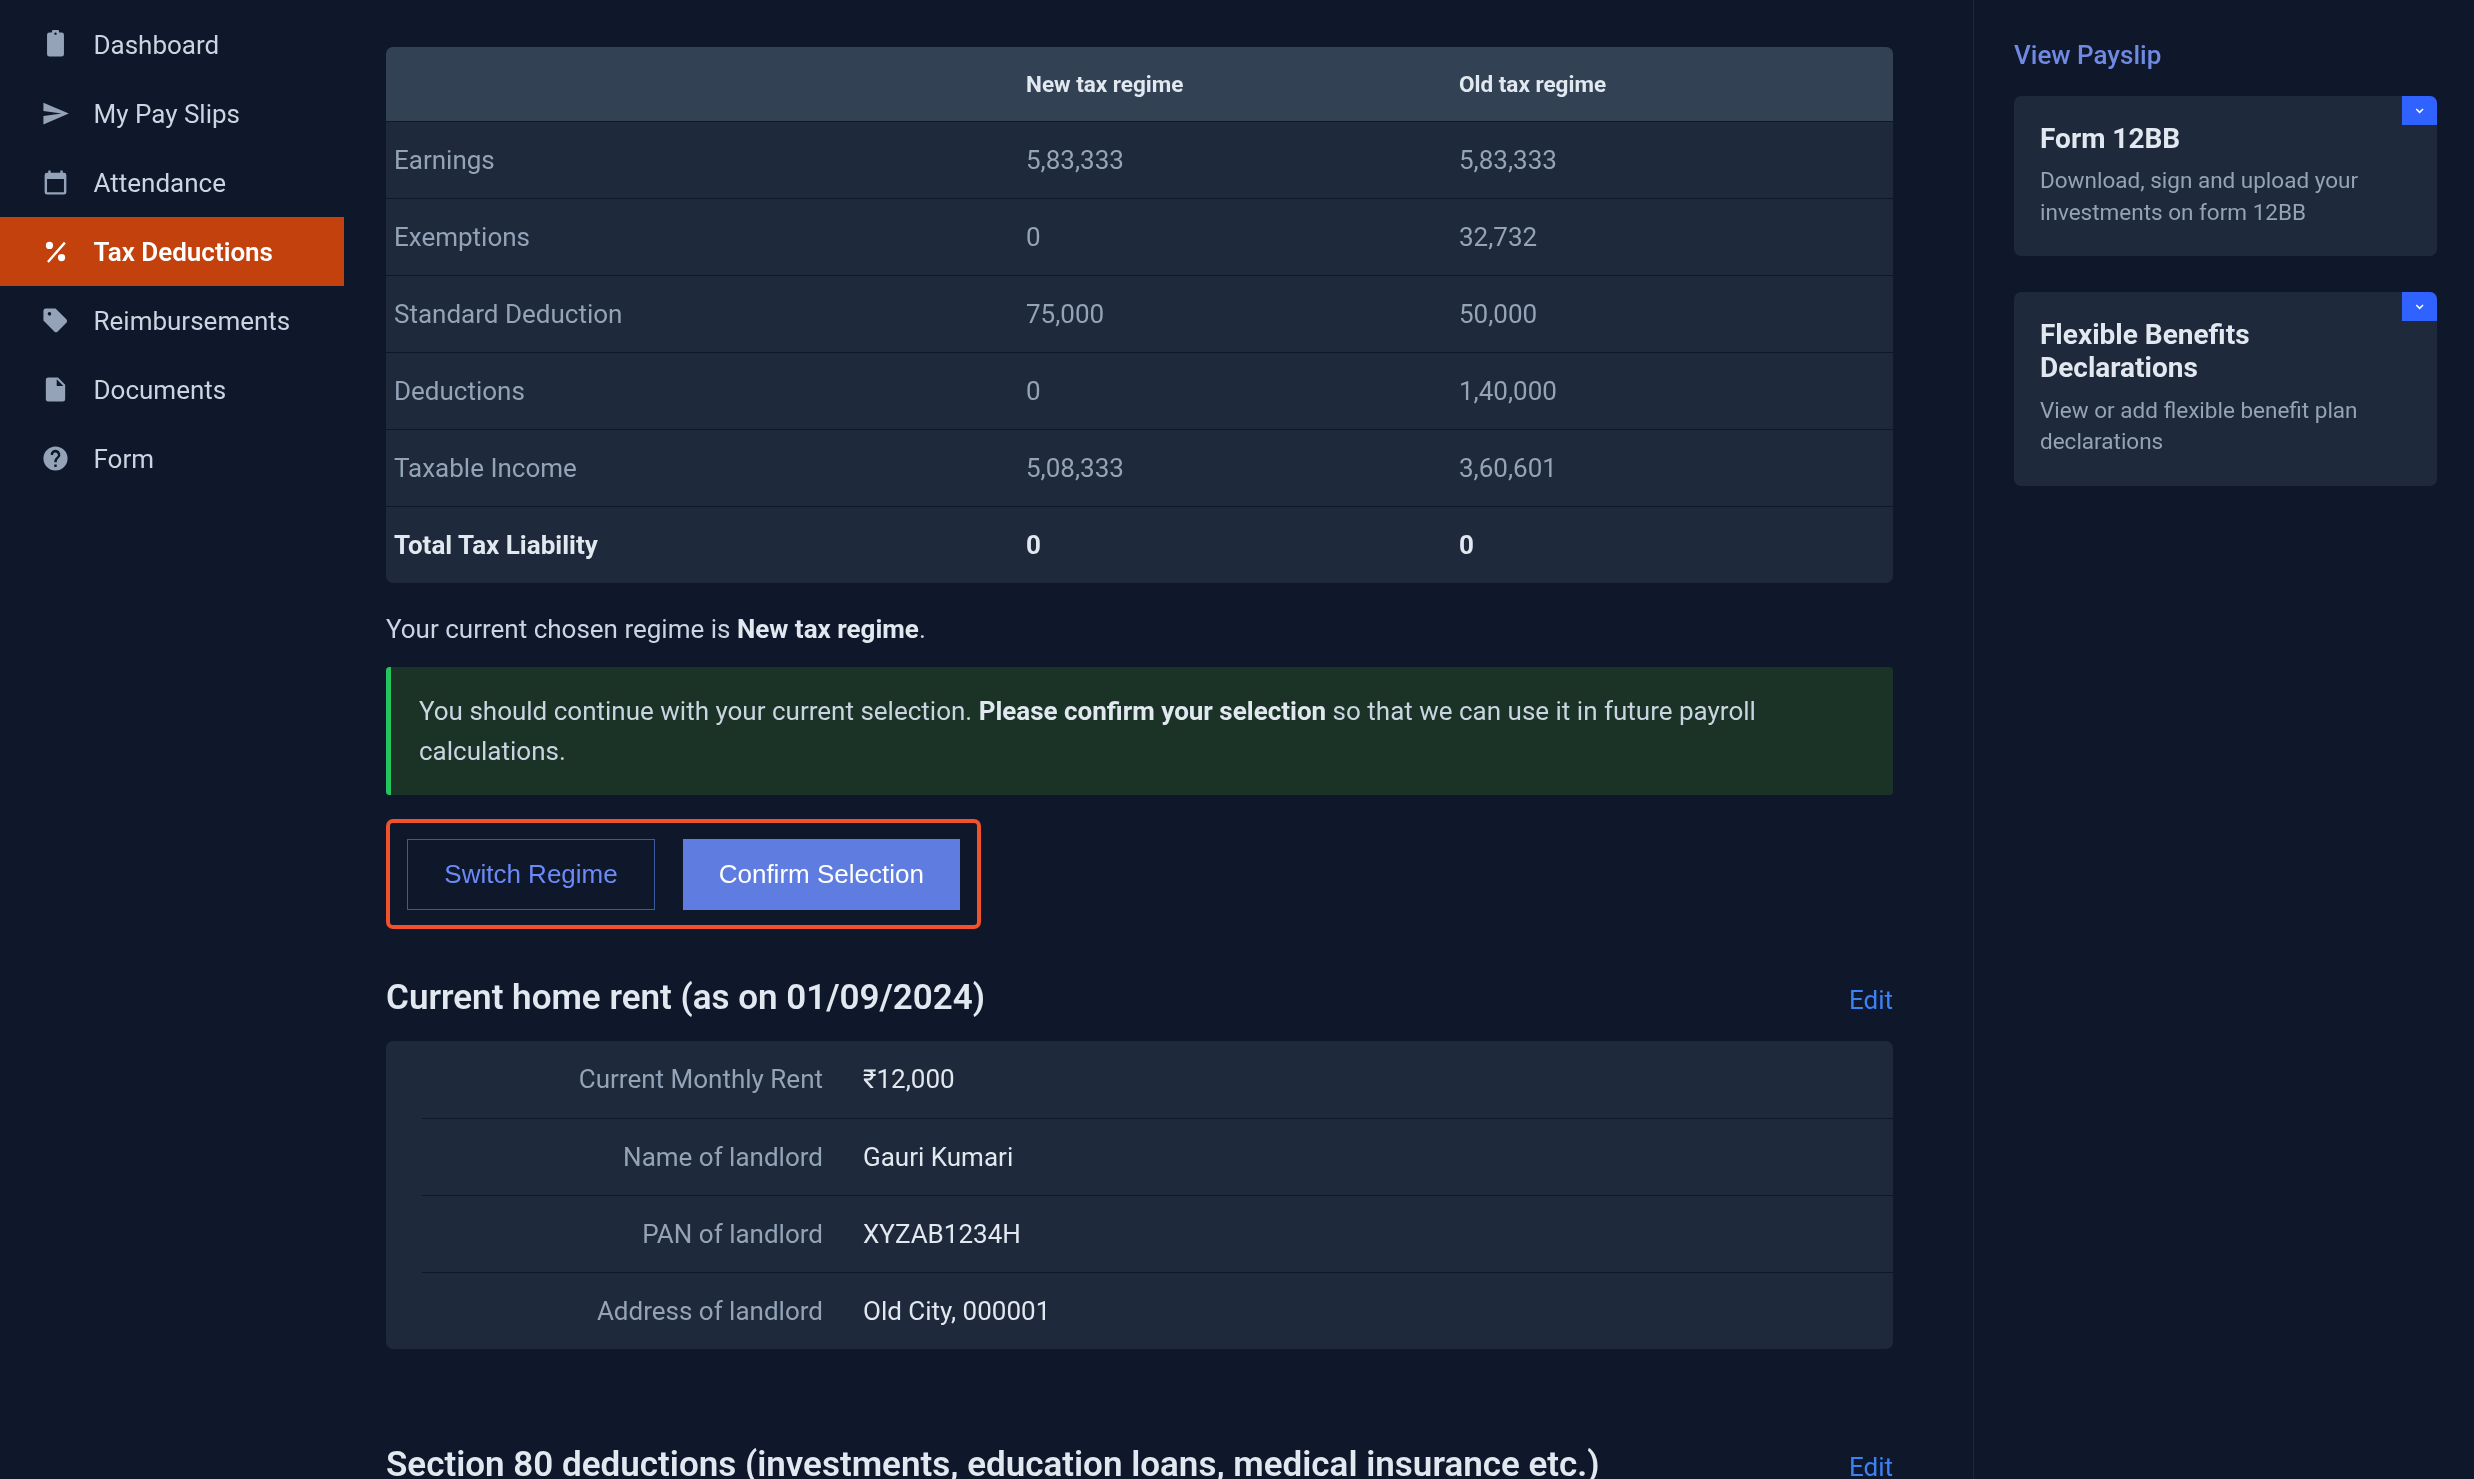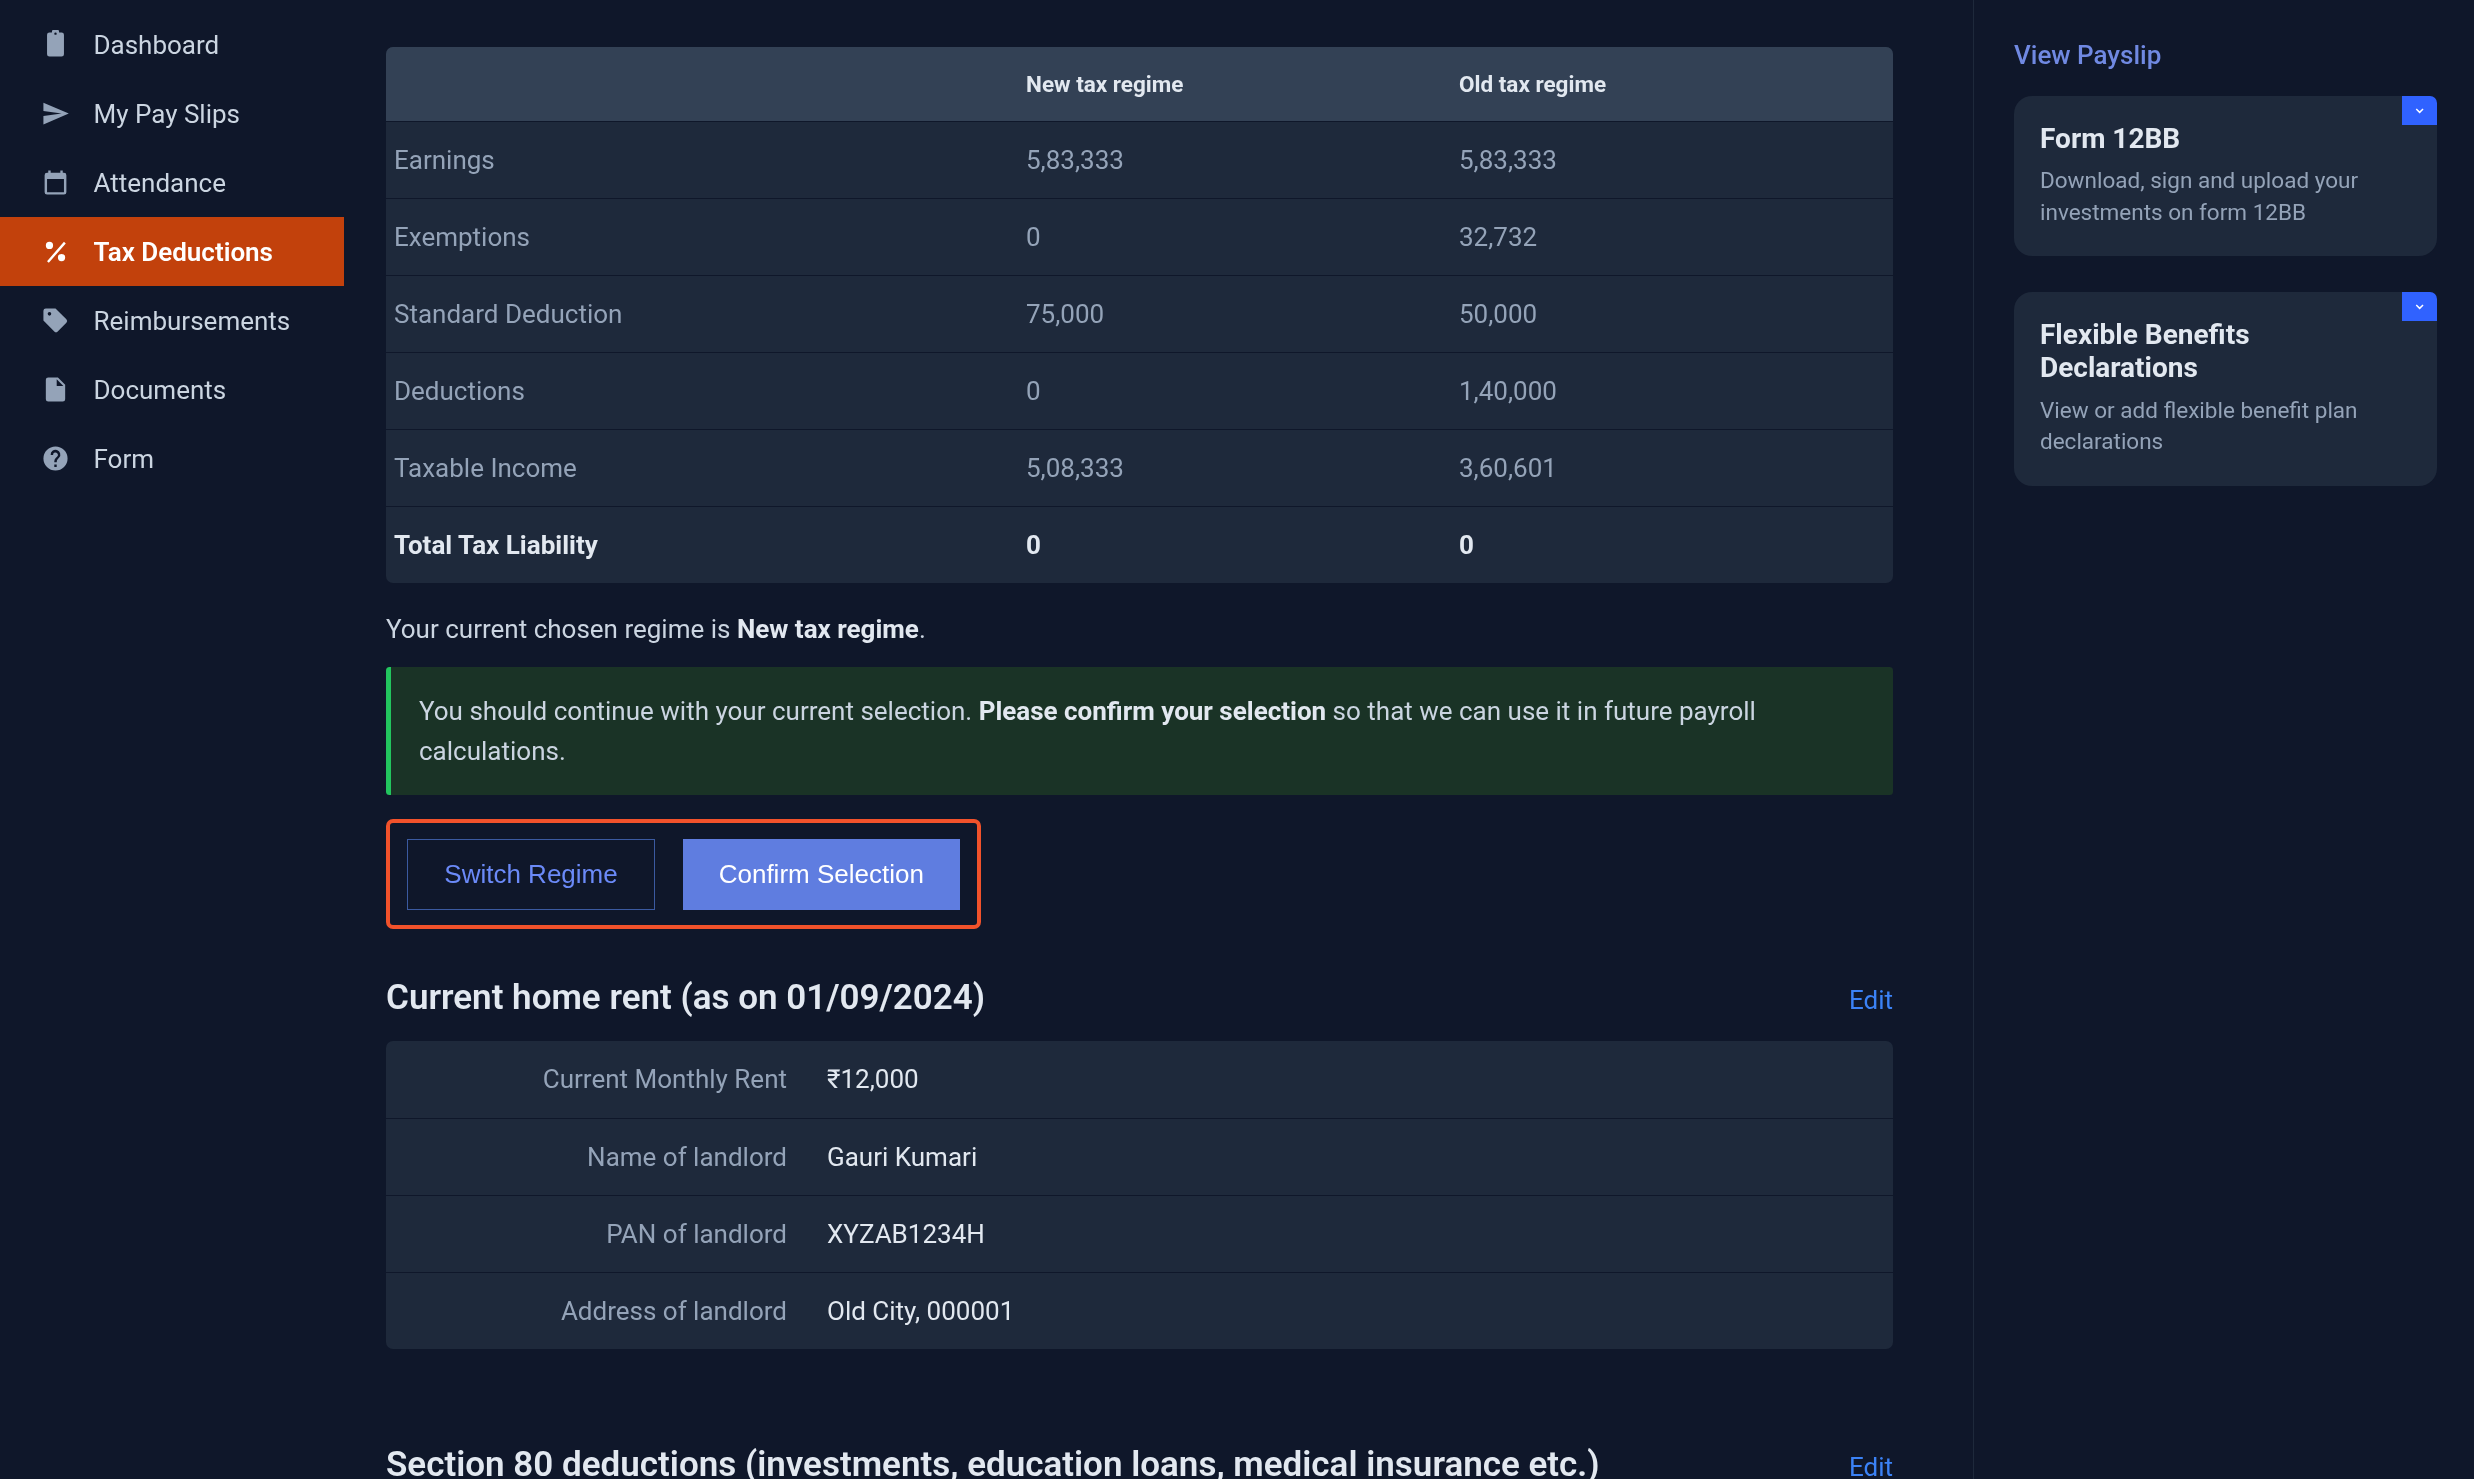--- a/index.html
+++ b/index.html
@@ -131,20 +131,21 @@
     border-radius:7px;
     overflow:hidden;
     margin-top: 22.5px;
   }
   .info-row {
     display:flex;
     border-top:0.9px solid #0f172a;
     height:77px;
     align-items:center;
     font-size:26px;
+    margin-left:36px;
   }
   .info-row:first-child { border-top:none;}
   .info-key { width: 441px; text-align: right; padding-right: 40px; color:#94a3b8;}
   .info-val { color:#e2e8f0;}
 
   
   .right {
     width: 502px;
     padding: 40px 38px 0 40px;
     border-left: 1.7px solid #1e293b;
@@ -154,21 +155,21 @@
   .right-link {
     color:#7089e2;
     font-size:26px;
     font-weight:500;
     cursor:pointer;
     margin-bottom: 26px;
     display:block;
   }
   .card {
     background:#1e293b;
-    border-radius:18px;
+    border-radius:7px;
     padding: 26px 26px 28px 26px;
     margin-bottom: 36px;
     position: relative;
   }
   .card-title { color:#e2e8f0; font-size:28px; font-weight:700; margin-bottom: 10.4px;}
   .card-desc { color:#94a3b8; font-size:22.5px; line-height:1.4;}
   .card-badge {
     position:absolute;
     top:0; right:0;
     width:35px; height:29px;

